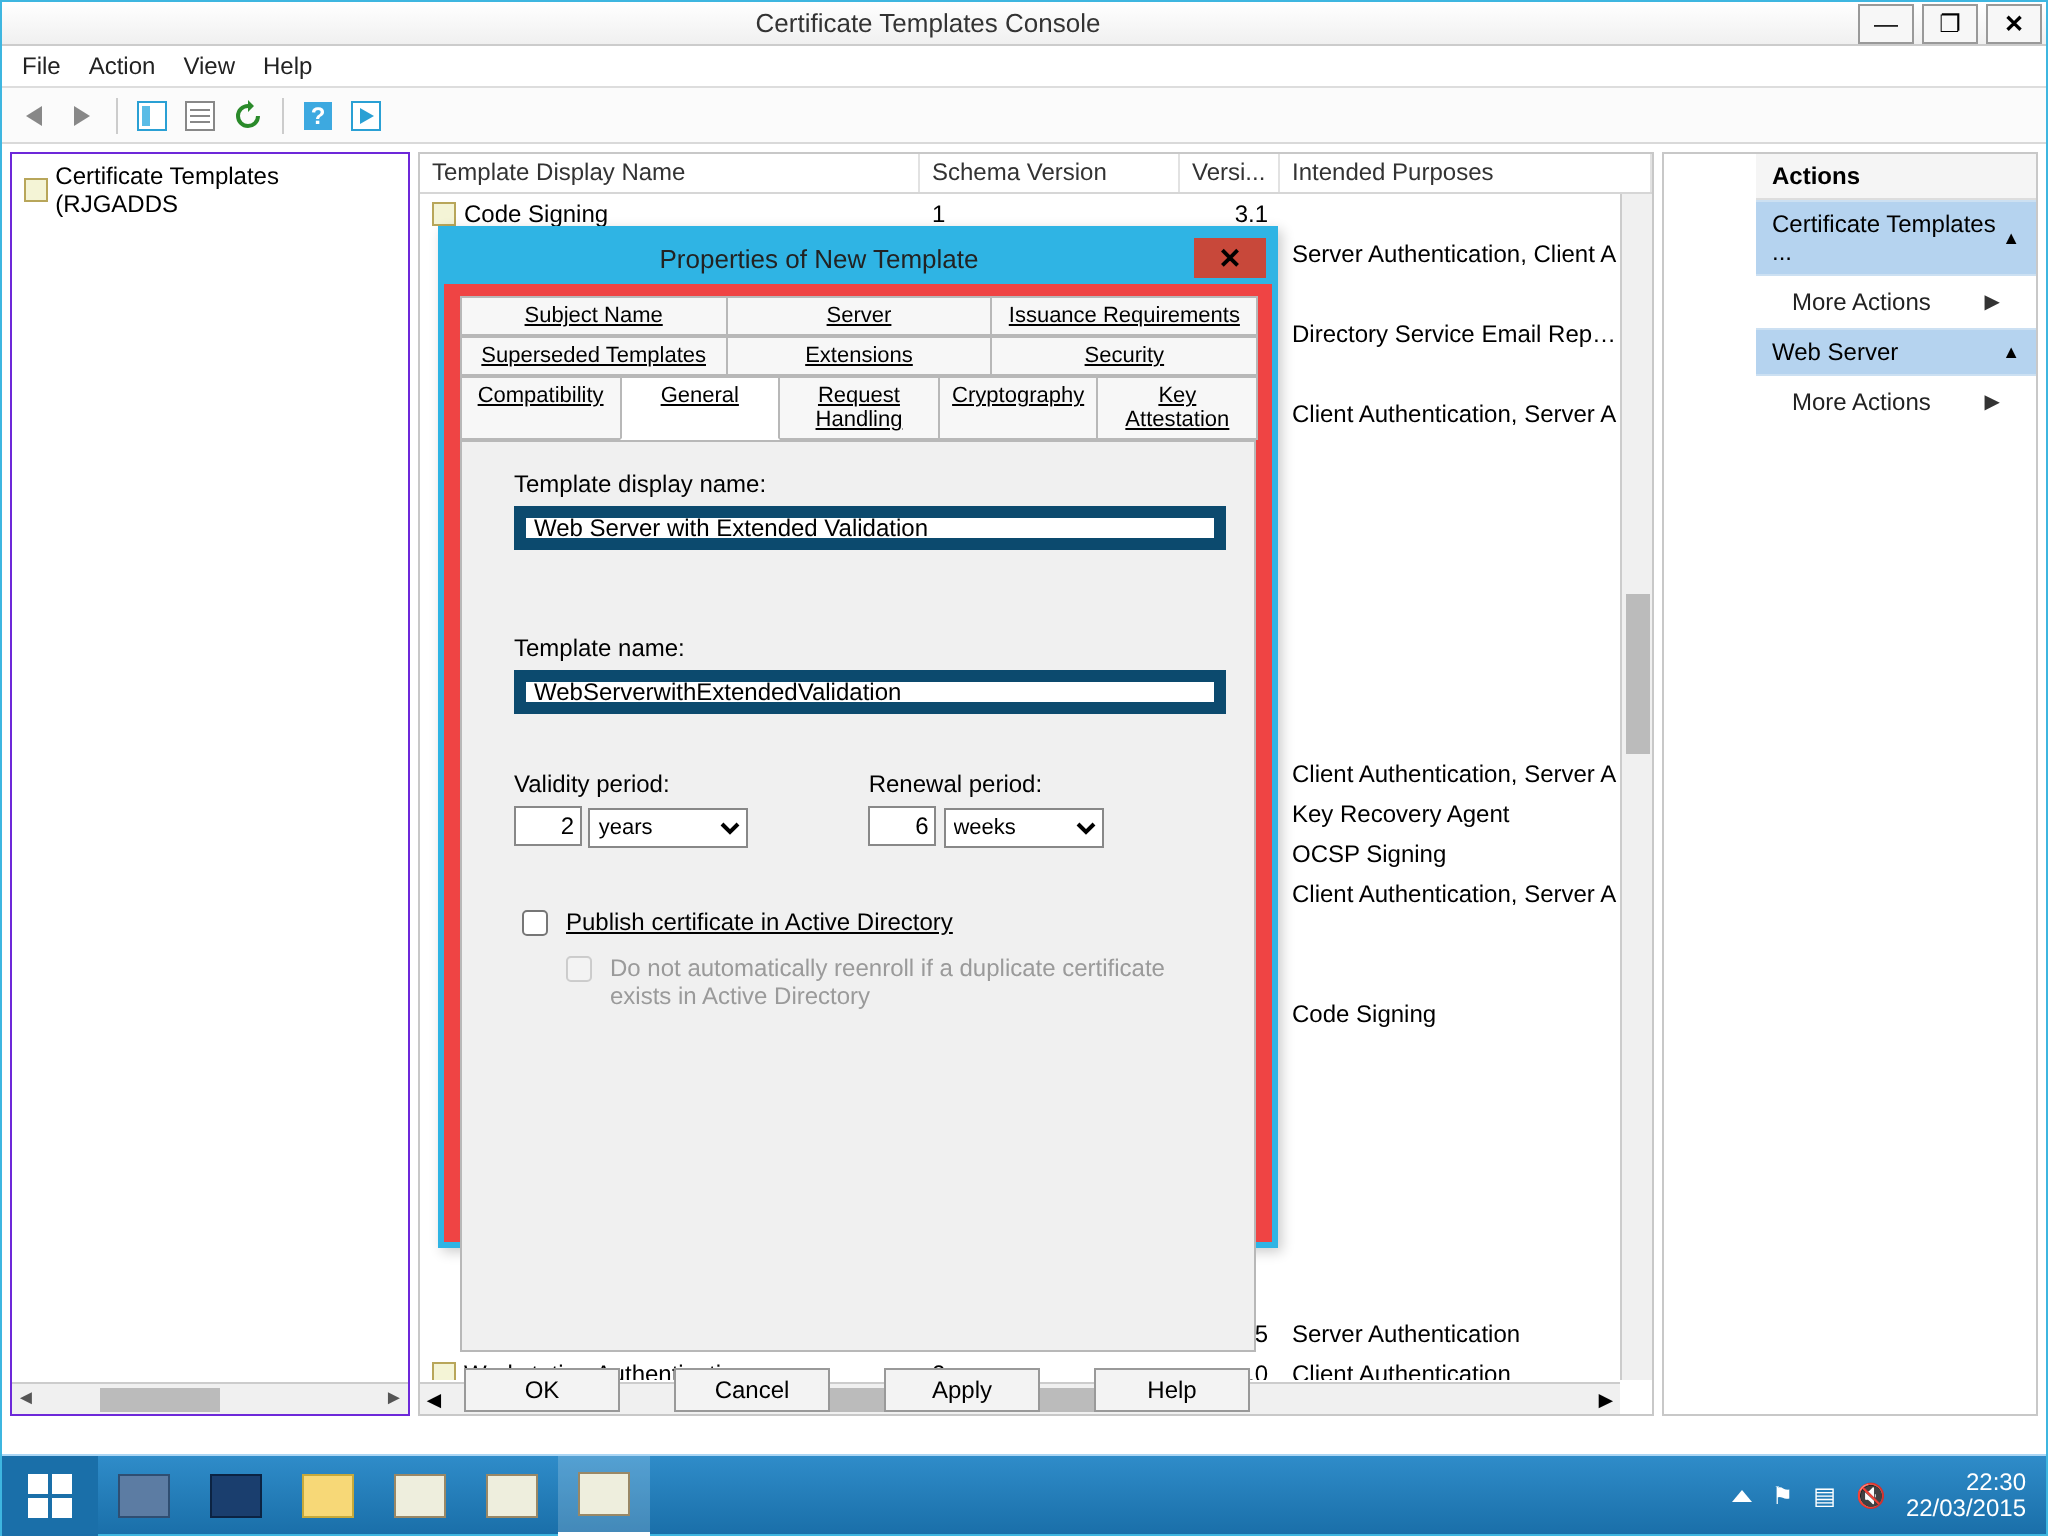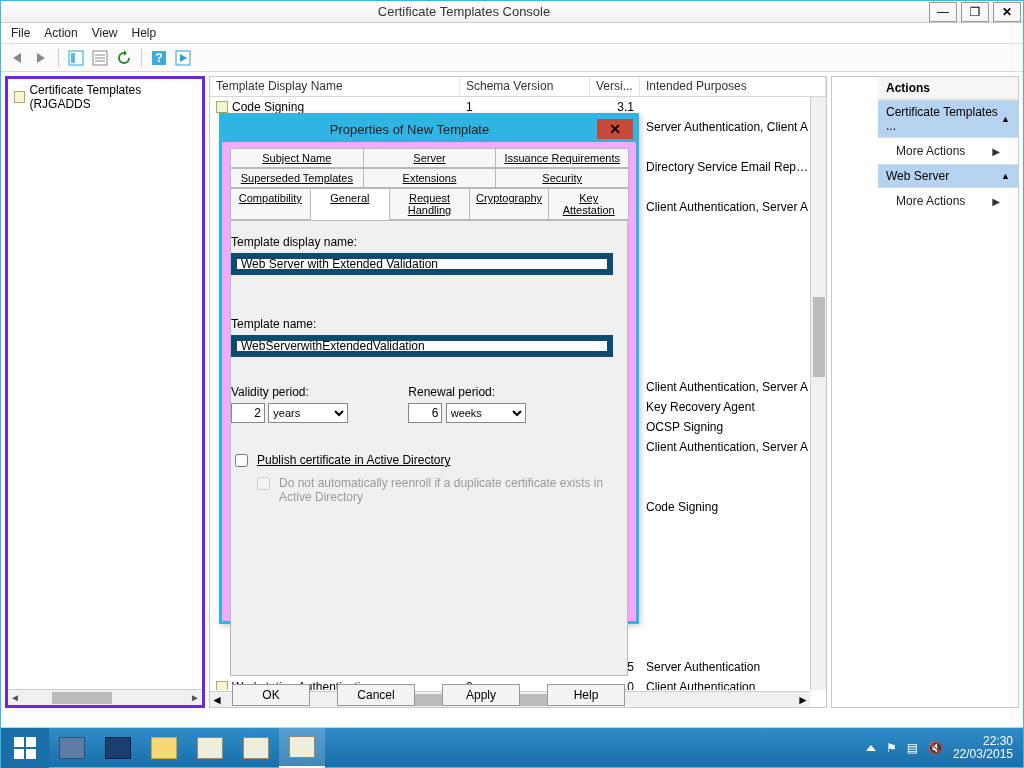--- a/index.html
+++ b/index.html
@@ -17,21 +17,21 @@
   .menu-bar span { color:#222; cursor:pointer; }
 
   .toolbar { display:flex; align-items:center; gap:4px; padding:3px 6px; border-bottom:1px solid #d9d9d9; background:#fbfbfb; height:28px;}
   .toolbar .sep { width:1px; height:18px; background:#ccc; margin:0 3px;}
   .toolbar .tbtn { width:20px; height:20px; border:1px solid transparent; display:flex; align-items:center; justify-content:center; cursor:pointer;}
   .arrow-left, .arrow-right { width:0; height:0; border-top:5px solid transparent; border-bottom:5px solid transparent; }
   .arrow-left { border-right:8px solid #888; }
   .arrow-right { border-left:8px solid #888; }
 
   .main-area { display:flex; height:640px; }
-  .tree-pane { width:200px; border:3px solid #6d28d9; margin:4px 0 4px 4px; background:#fff; overflow:hidden; position:relative;}
+  .tree-pane { width:200px; border:1px solid #6d28d9; margin:4px 0 4px 4px; background:#fff; overflow:hidden; position:relative;}
   .tree-pane .tree-item { display:flex; align-items:center; gap:4px; padding:4px 6px; margin-top:0px; }
   .tree-pane .scroll-x { position:absolute; bottom:0; left:0; right:0; height:16px; background:#f0f0f0; border-top:1px solid #ccc; display:flex; align-items:center;}
   .tree-pane .scroll-x .thumb { width:60px; height:12px; background:#bbb; margin-left:30px;}
   .tree-pane .scroll-x .caret { width:14px; font-size:10px; text-align:center; color:#555;}
 
   .list-pane { flex:1; border:1px solid #c8c8c8; margin:4px; background:#fff; position:relative; overflow:hidden;}
   .list-header { display:flex; border-bottom:1px solid #d6d6d6; background:#fff; height:20px; }
   .list-header .col { padding:2px 6px; border-right:1px solid #e2e2e2; color:#333;}
   .c1{width:250px;} .c2{width:130px;} .c3{width:50px;} .c4{flex:1;}
   .list-body { position:absolute; top:20px; left:0; right:17px; bottom:17px; overflow:hidden; }
@@ -47,29 +47,29 @@
   .list-pane .hscroll .hthumb { width:220px; height:12px; background:#bbb; margin-left:130px;}
 
   .actions-pane { width:188px; border:1px solid #c8c8c8; margin:4px 4px 4px 0; background:#fff;padding-left:46px; }
   .actions-pane .hdr { background:#f5f5f5; border-bottom:1px solid #ddd; padding:4px 8px; font-weight:600;}
   .actions-pane .section { background:#b5d3ef; padding:4px 8px; display:flex; justify-content:space-between; align-items:center; border-top:1px solid #cce0f2; border-bottom:1px solid #cce0f2;}
   .actions-pane .link { padding:6px 18px; color:#222; cursor:pointer; display:flex; justify-content:space-between; align-items:center;}
   .caret-up { font-size:9px; }
   .caret-right { font-size:10px; color:#333; }
 
   
-  .dialog { position:absolute; left:218px; top:112px; width:420px; height:511px; background:#f0abfc; border:3px solid #2fb4e4; box-shadow:2px 2px 6px rgba(0,0,0,.2);}
+  .dialog { position:absolute; left:218px; top:112px; width:420px; height:511px; background:#ef4444; border:3px solid #2fb4e4; box-shadow:2px 2px 6px rgba(0,0,0,.2);}
   .dialog .dlg-title { height:26px; background:#2fb4e4; display:flex; align-items:center; }
   .dialog .dlg-title span { flex:1; text-align:center; color:#222; font-size:13px;}
   .dialog .dlg-title .close { width:36px; height:20px; margin:2px 3px 2px 0; background:#c8483a; color:#000; display:flex; align-items:center; justify-content:center; font-weight:bold; font-size:14px; cursor:pointer;}
   .tab-rows { margin:6px 8px 0 8px; }
   .tab-row { display:flex; }
   .tab { flex:1; text-align:center; padding:3px 4px; border:1px solid #b8b8b8; background:#f7f7f7; font-size:11px; cursor:pointer; margin-right:-1px;text-decoration:underline;}
   .tab.selected { background:#fff; border-bottom-color:#fff; position:relative; z-index:2;}
-  .dlg-body { border:1px solid #b8b8b8; margin:0 8px 0 8px; background:#f0f0f0; padding:12px 14px 4px 0; height:456px; position:relative;}
+  .dlg-body { border:1px solid #b8b8b8; margin:0 8px 0 8px; background:#f0f0f0; padding:12px 14px 4px 26px; height:456px; position:relative;}
   .fld-label { margin:2px 0 4px; }
   .fld-input { width:100%; height:22px; border:6px solid #0c4a6e; padding:2px 4px; background:#fff; font-size:12px;}
   .period-row { display:flex; gap:60px; margin-top:26px;}
   .period-col .num { width:34px; height:20px; border:1px solid #888; text-align:right; padding:1px 3px; background:#fff;}
   .period-col select { height:20px; width:80px; border:1px solid #888; background:#fff; font-size:11px;}
   .chk-row { display:flex; align-items:flex-start; gap:6px; margin-top:30px;text-decoration:underline;}
   .chk-row input { margin-top:1px;}
   .chk-sub { margin:6px 0 0 22px; display:flex; gap:6px; color:#9a9a9a; align-items:flex-start;}
   .chk-sub input { margin-top:1px;}
   .dlg-buttons { display:flex; gap:27px; justify-content:flex-start; padding:8px 10px 10px;}

